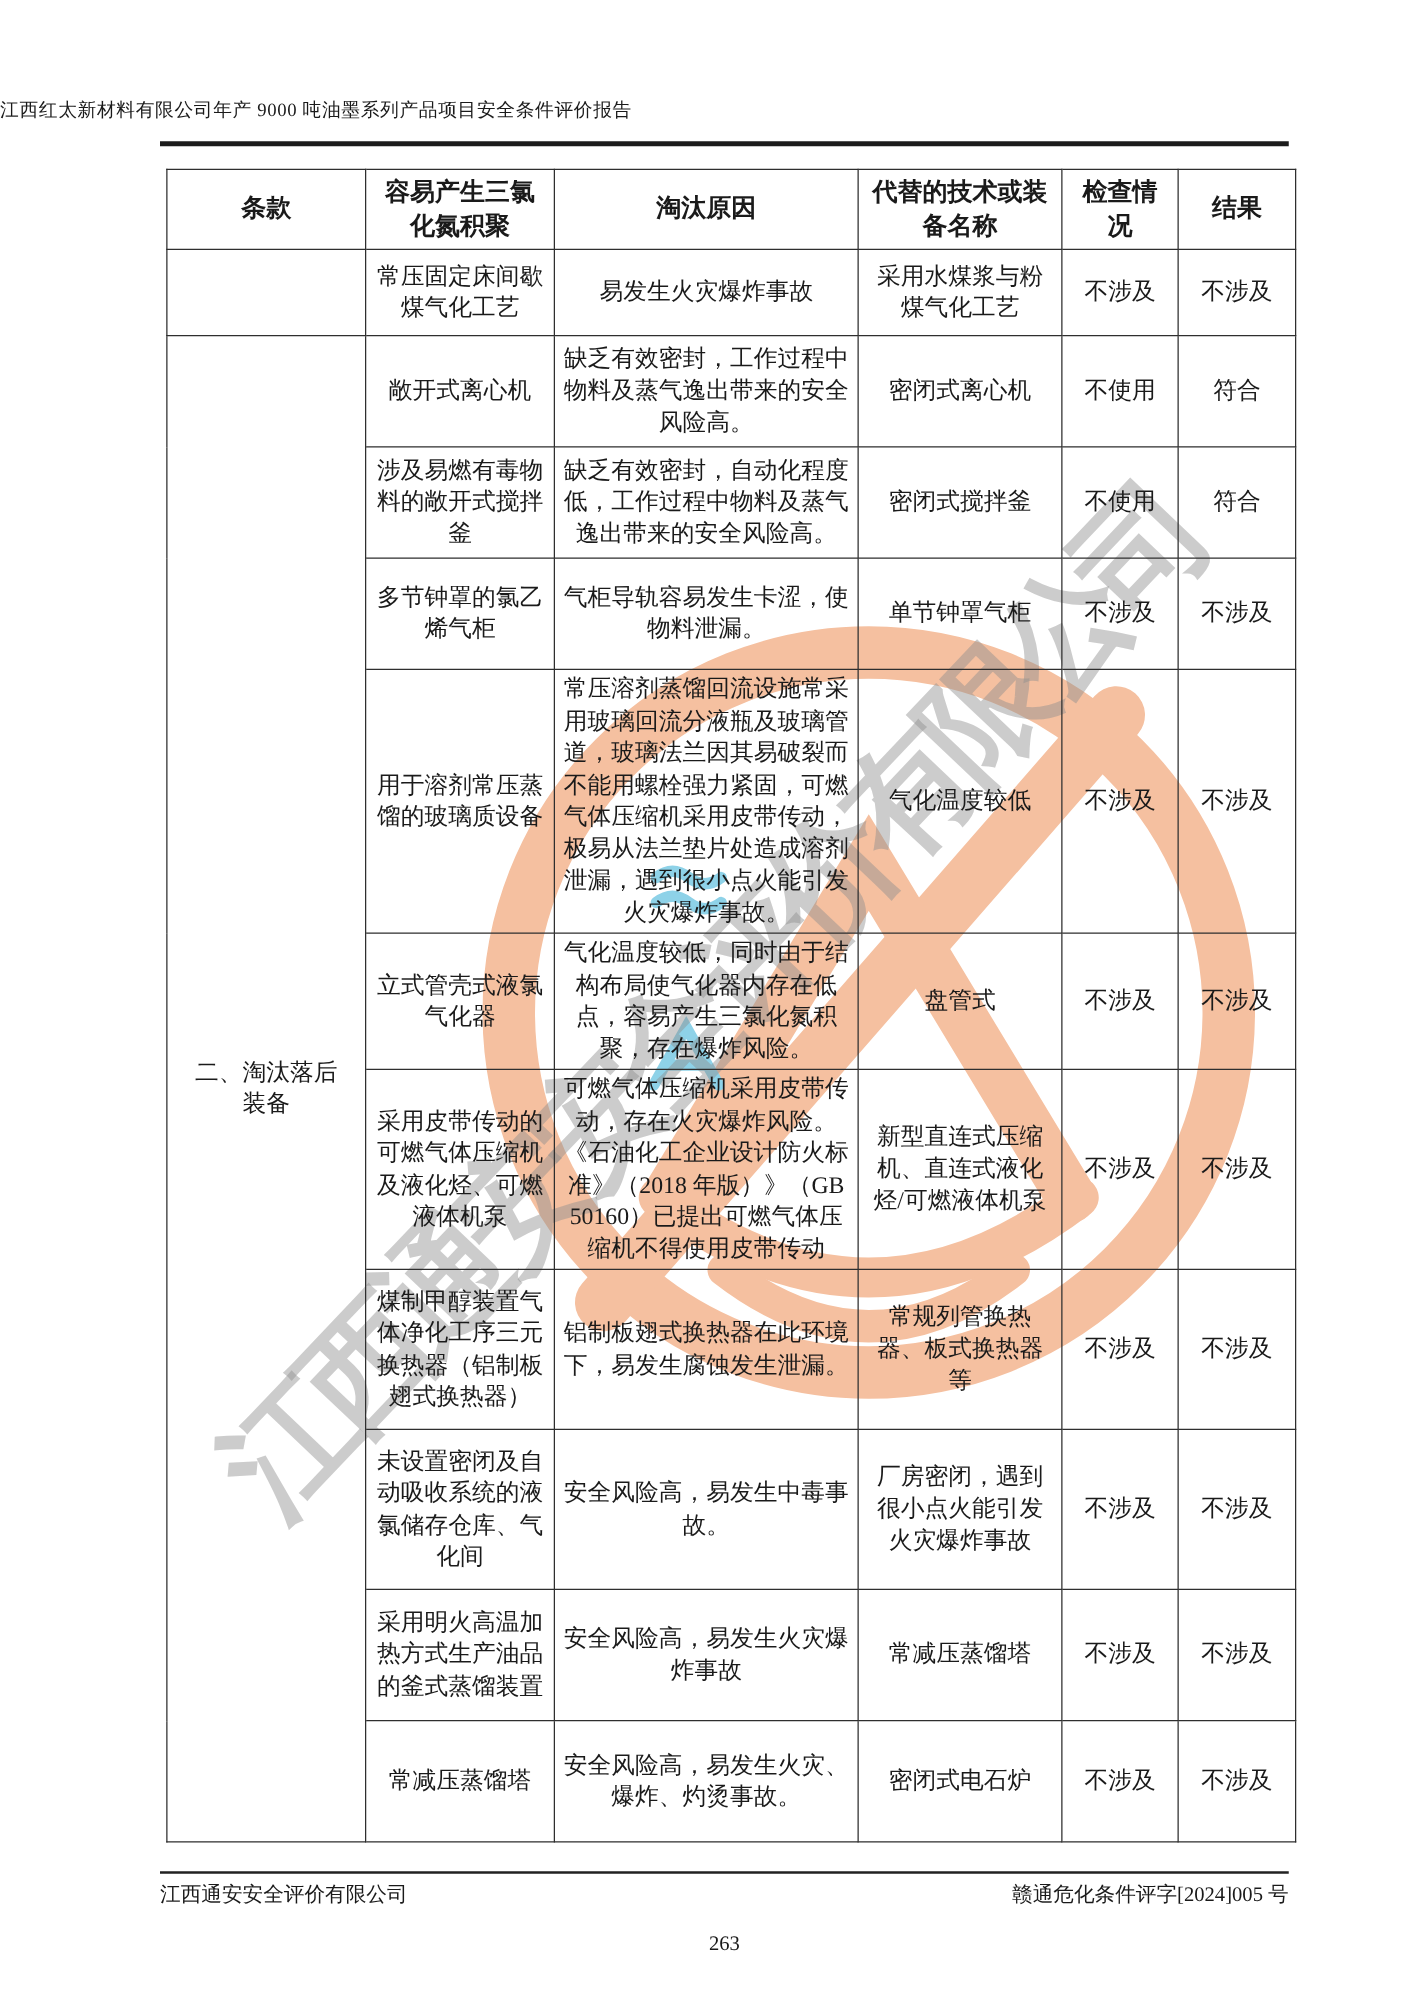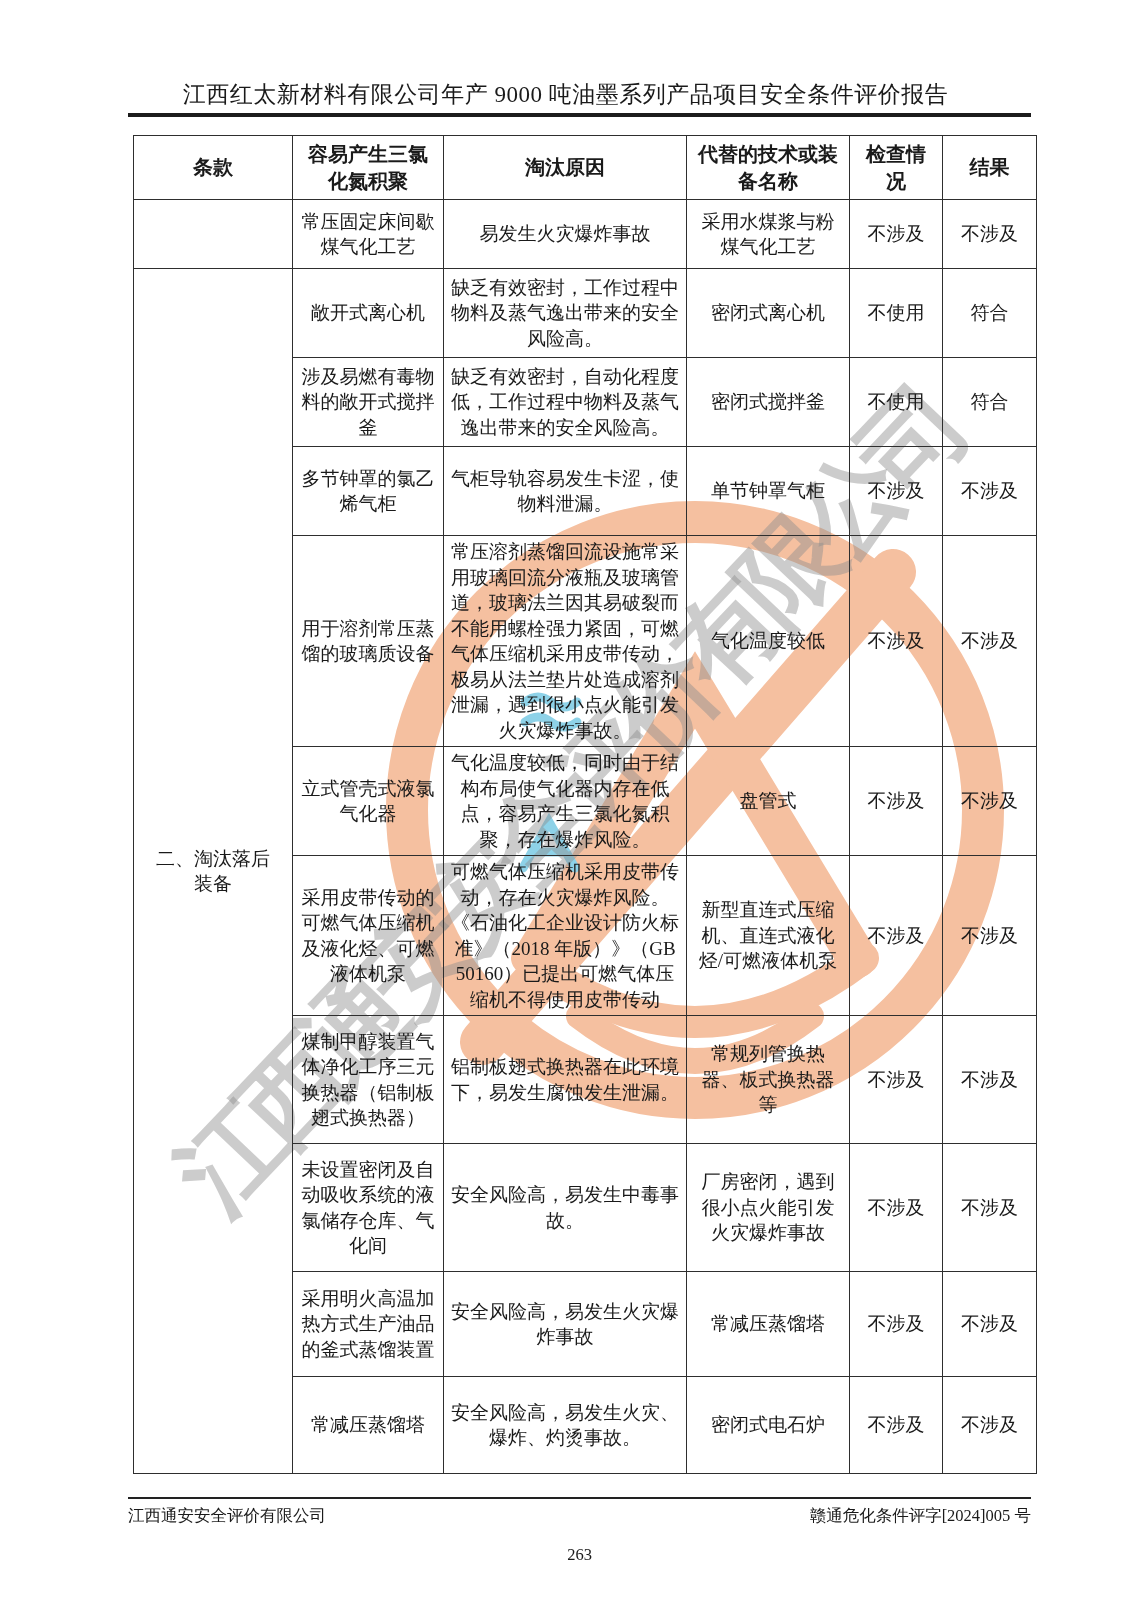--- a/index.html
+++ b/index.html
@@ -25,21 +25,21 @@
     position:absolute;left:396px;top:1026px;
     font-family:"Liberation Sans","DejaVu Sans",sans-serif;
     font-weight:bold;font-size:100px;letter-spacing:-6px;
     color:rgba(216,58,46,0.55);white-space:nowrap;
   }
   .wm-logo{position:absolute;left:365px;top:460px;}
 
   
   .doc-title{
     position:absolute;top:79px;left:0;width:100%;
-    text-align:center;font-size:23px;letter-spacing:.5px;
+    text-align:left;font-size:15px;letter-spacing:.5px;
     z-index:2;
   }
   .header-rule{position:absolute;left:128px;top:113px;width:903px;height:4px;background:#1c1c1c;z-index:2;}
   .footer-rule{position:absolute;left:128px;top:1497px;width:903px;height:2px;background:#222;z-index:2;}
   .doc-footer{
     position:absolute;left:128px;top:1505px;width:903px;
     display:flex;align-items:flex-start;font-size:16.5px;z-index:2;
   }
   .doc-footer .f-left{flex:1;text-align:left;}
   .doc-footer .f-center{flex:0 0 auto;text-align:center;margin-top:40px;}

